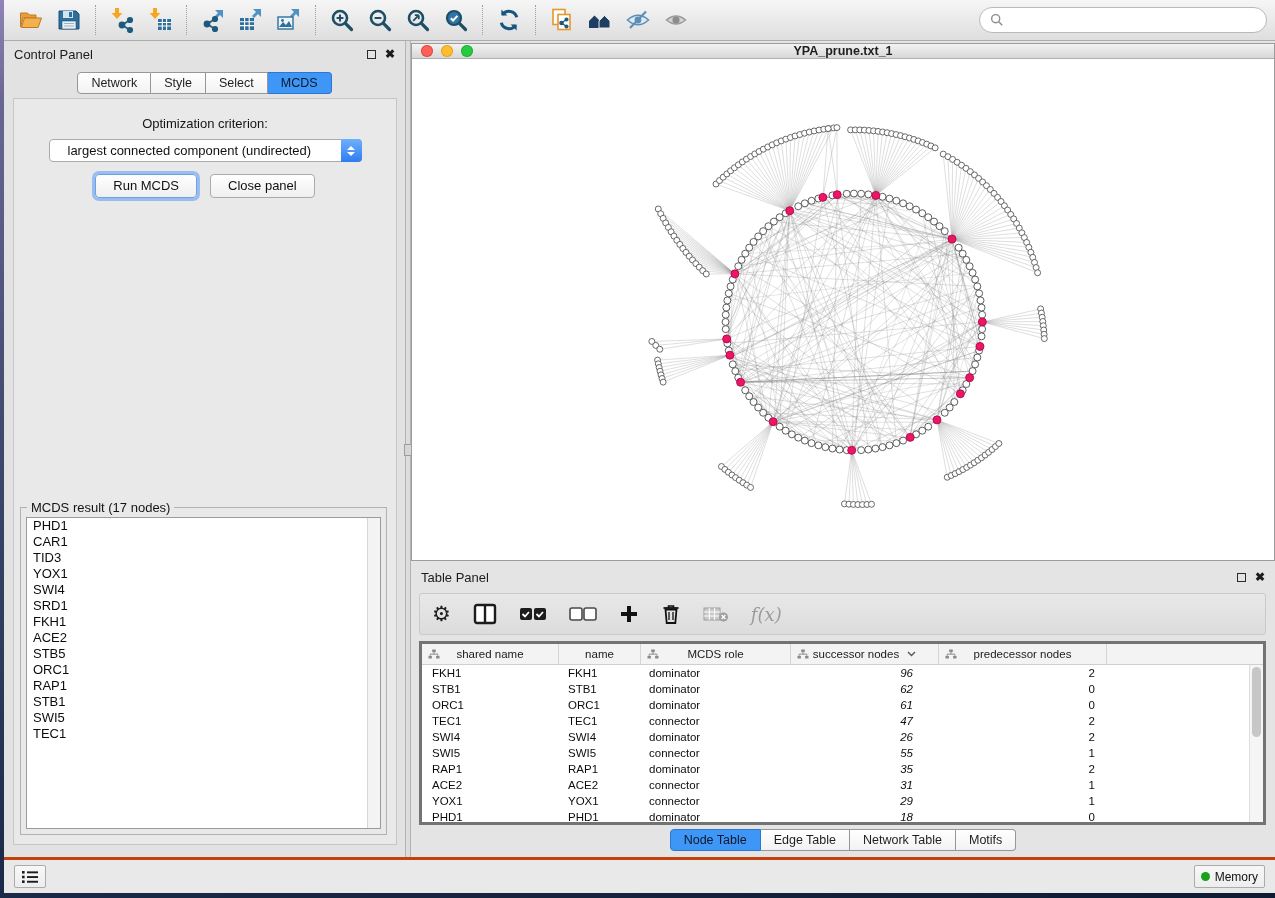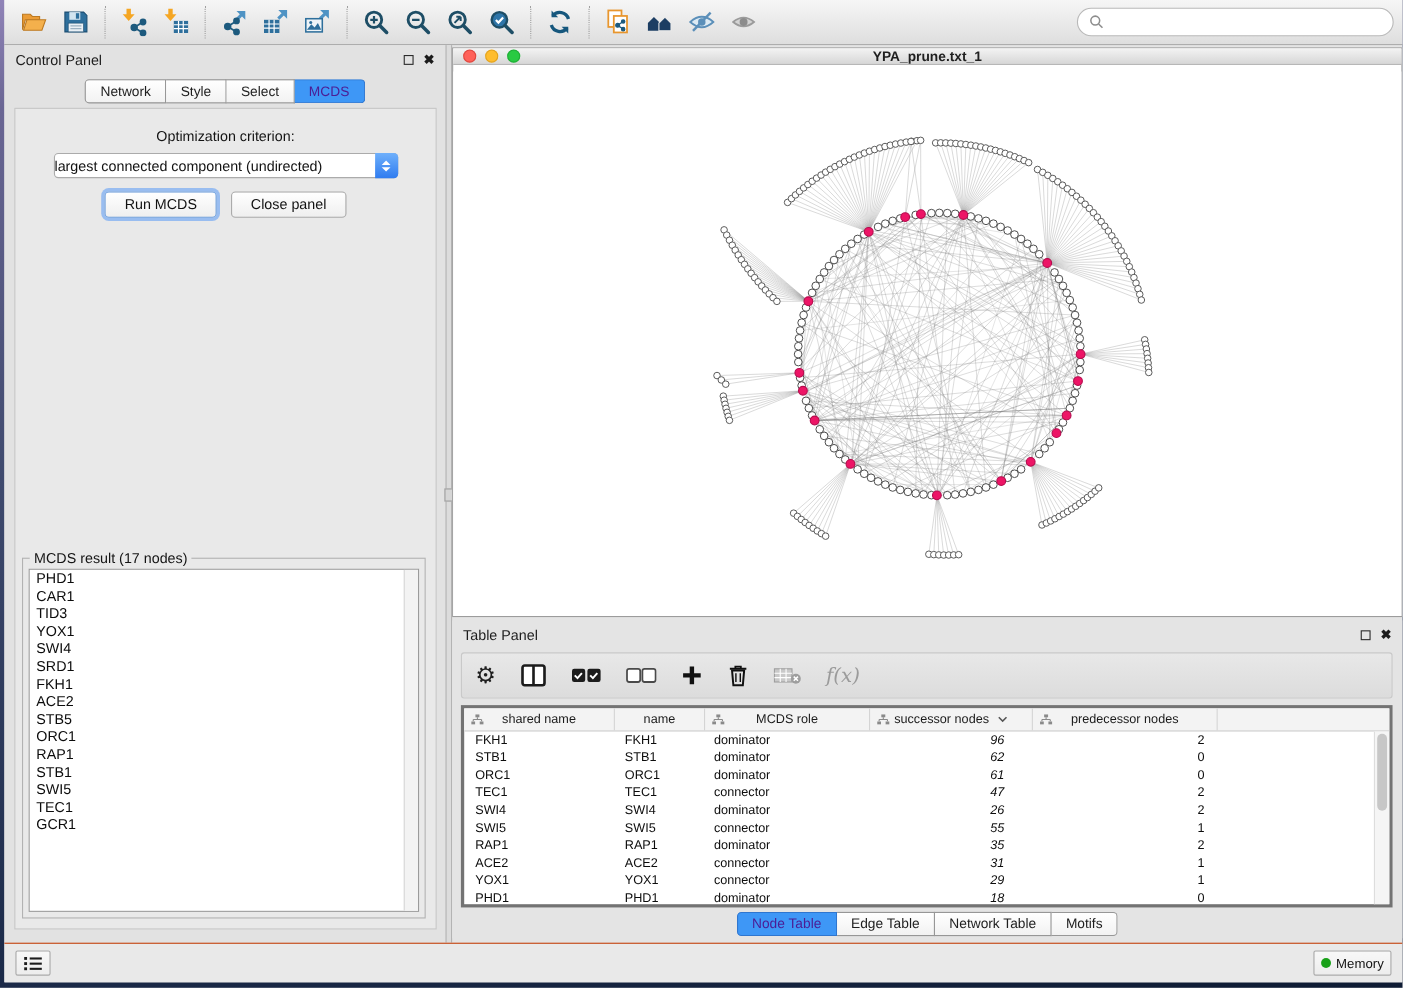--- a/index.html
+++ b/index.html
@@ -31,29 +31,29 @@
   .panel-title { font-size:13px; color:#1c1c1c; }
   .panel-winbtns { margin-left:auto; display:flex; align-items:center; gap:9px; }
   .wb-float { width:9px; height:9px; border:1.5px solid #2b2b2b; }
   .wb-close { font-size:12px; font-weight:bold; color:#1b1b1b; line-height:1; }
 
   .seg { display:flex; justify-content:center; }
   .seg .tab { border:1px solid #979797; border-left:none; background:linear-gradient(#ffffff,#f2f2f2);
     font-size:12.5px; color:#1e1e1e; padding:3px 13px; line-height:14px; cursor:default; }
   .seg .tab:first-child { border-left:1px solid #979797; border-radius:4px 0 0 4px; }
   .seg .tab:last-child { border-radius:0 4px 4px 0; }
-  .seg .tab.active { background:#3e97f6; border-color:#2f76cf; color:#4c1d95; }
+  .seg .tab.active { background:#3e97f6; border-color:#2f76cf; color:#0f172a; }
 
   #cp-tabs { margin-top:5px; }
   #cp-content { position:absolute; left:9px; right:8px; top:57px; bottom:12px;
     background:#e9e9e9; border:1px solid #c6c6c6; }
   .opt-label { text-align:center; font-size:13px; color:#141414; margin-top:17px; }
   .dropdown { position:relative; margin:8px auto 0; width:313px; height:23px; background:#fff;
     border:1px solid #ababab; border-radius:4px; display:flex; align-items:center; }
-  .dropdown .dd-text { font-size:13px; color:#111; padding-left:0; white-space:nowrap; }
+  .dropdown .dd-text { font-size:13px; color:#111; padding-left:18px; white-space:nowrap; }
   .dd-step { position:absolute; right:-1px; top:-1px; bottom:-1px; width:21px; border-radius:0 4px 4px 0;
     background:linear-gradient(#6fb0fb,#2f7cf0); display:flex; flex-direction:column;
     align-items:center; justify-content:center; gap:2px; }
   .dd-step .ar { width:0; height:0; border-left:4px solid transparent; border-right:4px solid transparent; }
   .ar.up { border-bottom:4.5px solid #fff; } .ar.dn { border-top:4.5px solid #fff; }
   .btn-row { display:flex; justify-content:center; gap:13px; margin-top:12px; }
   .push-btn { font-size:13px; color:#111; background:linear-gradient(#ffffff,#efefef);
     border:1px solid #ababab; border-radius:4px; padding:3px 17px; line-height:16px; }
   .push-btn.focused { box-shadow:0 0 0 3px rgba(100,160,245,.6); border-color:#6ea0e0; }
 
@@ -120,21 +120,21 @@
   .td:nth-child(4){ width:148px; text-align:right; padding-right:26px;font-style:italic; }
   .td:nth-child(5){ width:168px; text-align:right; padding-right:12px; }
   #tp-vscroll { position:absolute; right:0; top:21px; bottom:0; width:14px;
     background:#f5f5f5; border-left:1px solid #ddd; }
   #tp-vscroll .thumb { position:absolute; left:2px; right:2px; top:2px; height:70px;
     background:#c7c7c7; border-radius:5px; }
   #tp-tabs { position:absolute; left:0; right:0; bottom:2px; }
 
   
   #status-bar { position:absolute; left:0; right:0; bottom:0; height:36px; background:#e9e9e9;
-    border-top:1px solid #c2410c; display:flex; align-items:center; padding:0 10px; }
+    border-top:3px solid #c2410c; display:flex; align-items:center; padding:0 10px; }
   .sb-btn { height:23px; border:1px solid #ababab; background:linear-gradient(#f8f8f8,#ededed);
     border-radius:2px; display:flex; align-items:center; padding:0 6px; gap:5px; }
   .sb-right { margin-left:auto; }
   .mem-dot { width:9px; height:9px; border-radius:50%; background:#19a119; }
   .mem-text { font-size:12px; color:#111; }
 </style>
 </head>
 <body>
 
 <div id="app">
@@ -323,21 +323,20 @@
                 <div class="mcds-item">SWI4</div>
                 <div class="mcds-item">SRD1</div>
                 <div class="mcds-item">FKH1</div>
                 <div class="mcds-item">ACE2</div>
                 <div class="mcds-item">STB5</div>
                 <div class="mcds-item">ORC1</div>
                 <div class="mcds-item">RAP1</div>
                 <div class="mcds-item">STB1</div>
                 <div class="mcds-item">SWI5</div>
                 <div class="mcds-item">TEC1</div>
-                <div class="mcds-item">GCR1</div>
               </div>
             <div class="scrolltrack"></div>
           </div>
         </div>
       </div>
     </div>
 
     <div id="v-split">
       <div class="grab"></div>
     </div>

